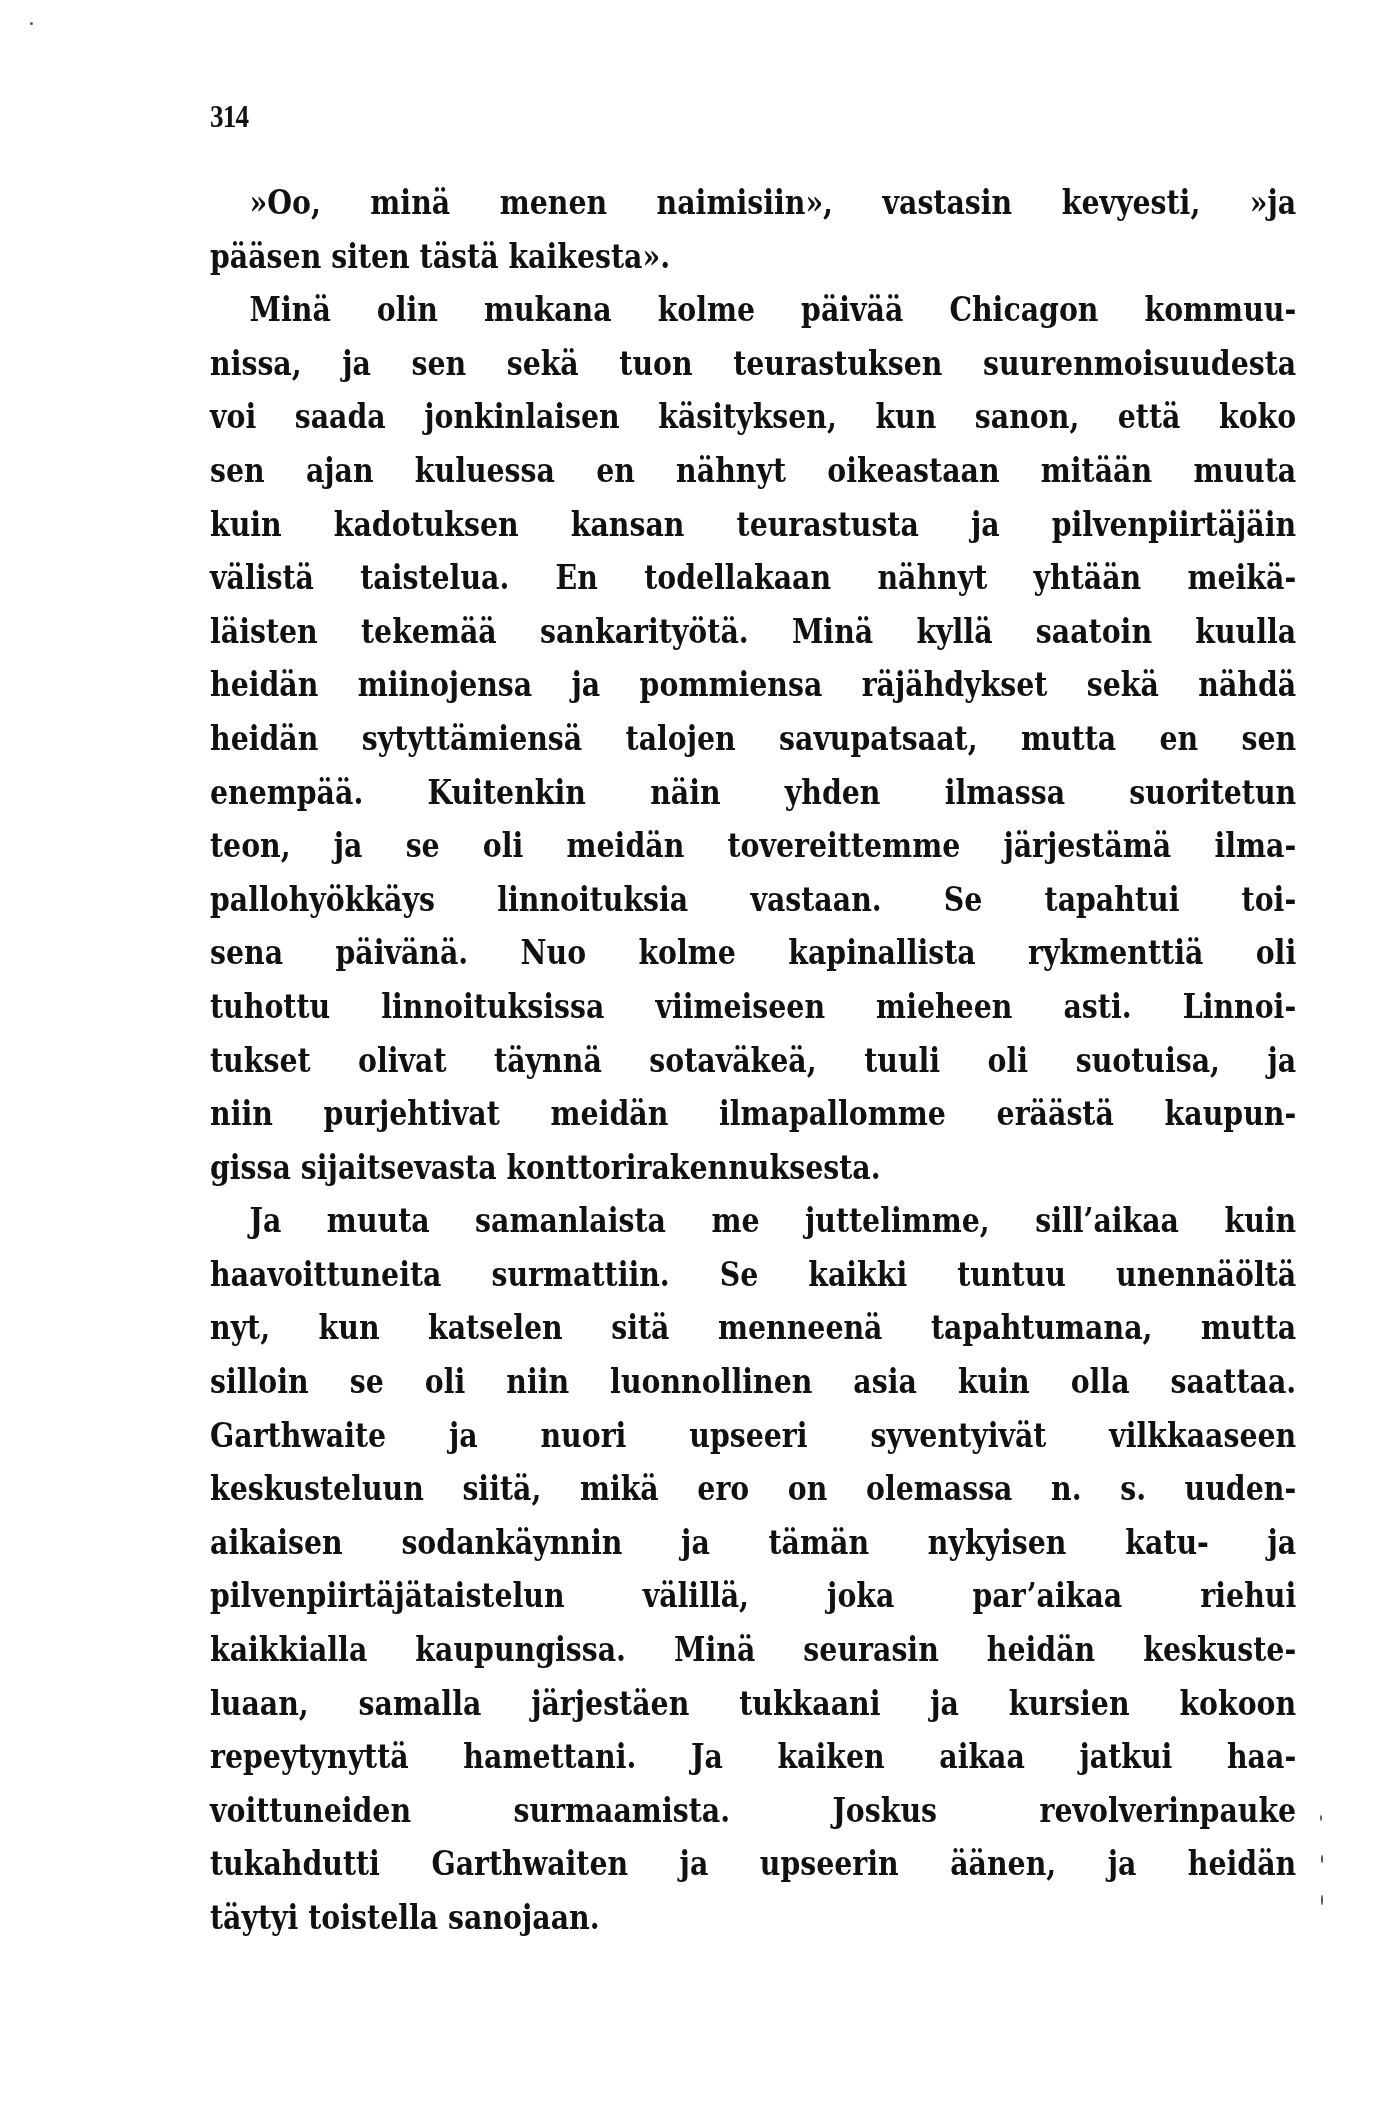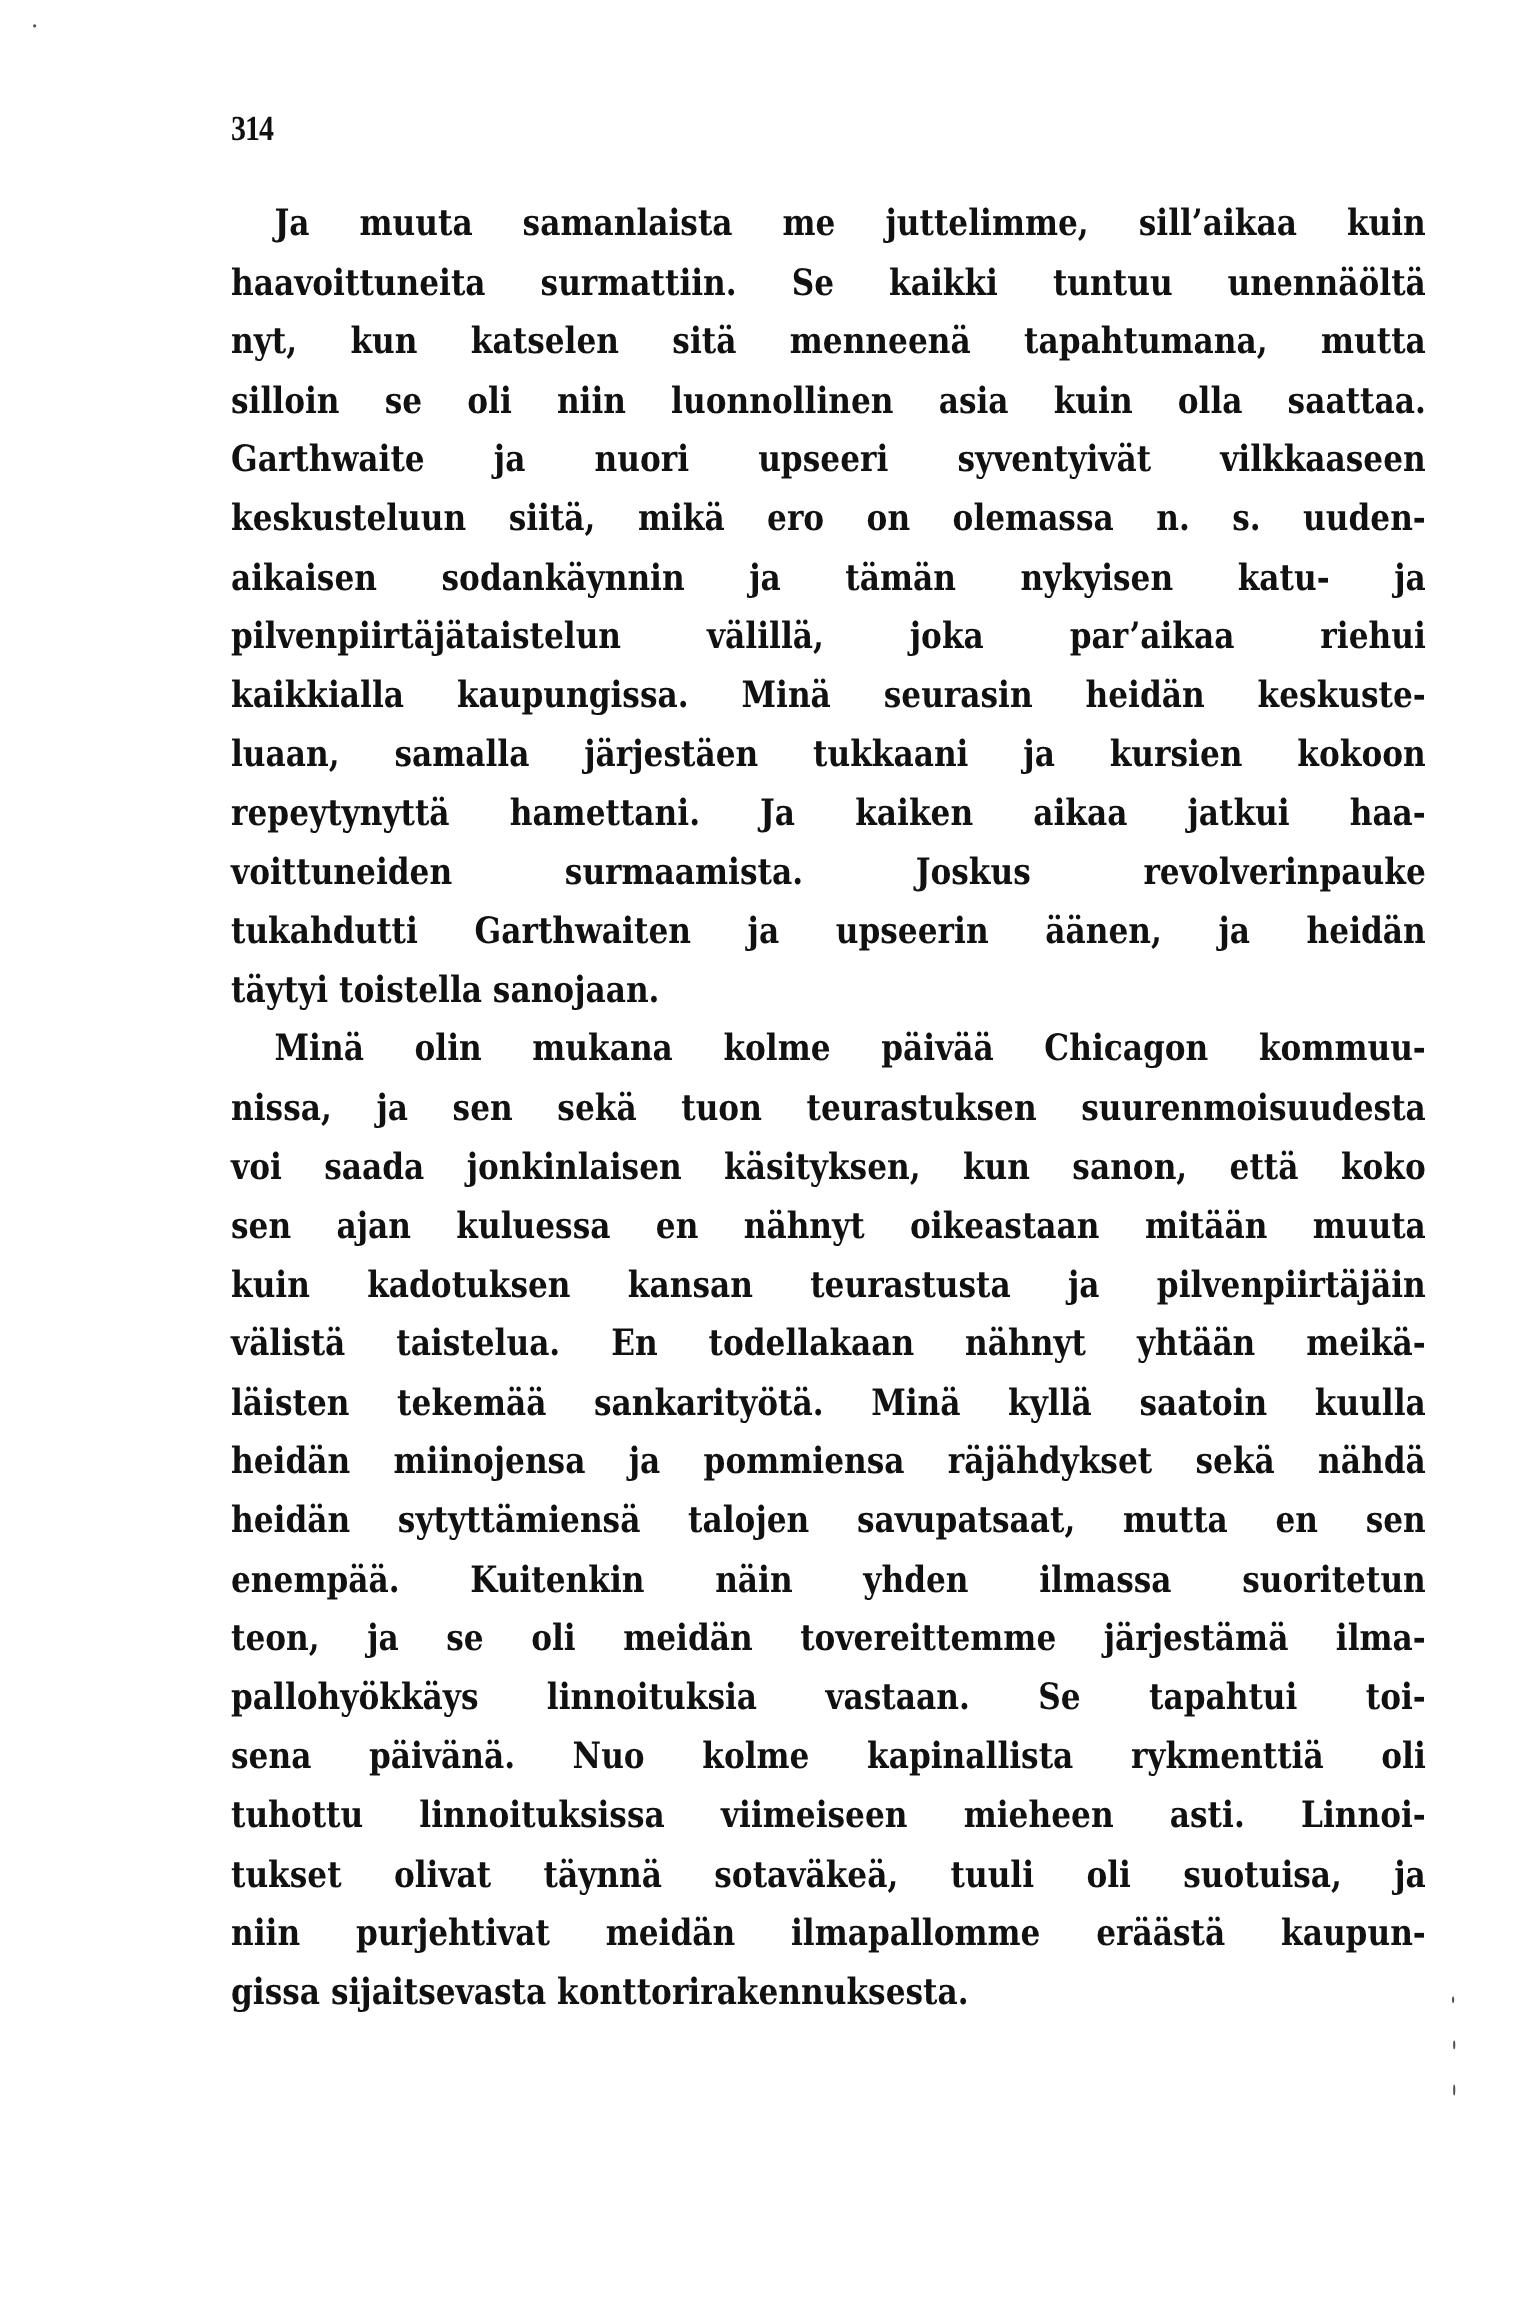--- a/index.html
+++ b/index.html
@@ -59,36 +59,23 @@
     }
   </style>
 </head>
 <body>
 
 <div>
   <div class="page-number">314</div>
 
   <div class="text-block">
 
-
     <div>
-      <span class="line indent">Ja muuta samanlaista me juttelimme, sill’aikaa kuin</span>
-      <span class="line">haavoittuneita surmattiin. Se kaikki tuntuu unennäöltä</span>
-      <span class="line">nyt, kun katselen sitä menneenä tapahtumana, mutta</span>
-      <span class="line">silloin se oli niin luonnollinen asia kuin olla saattaa.</span>
-      <span class="line">Garthwaite ja nuori upseeri syventyivät vilkkaaseen</span>
-      <span class="line">keskusteluun siitä, mikä ero on olemassa n. s. uuden-</span>
-      <span class="line">aikaisen sodankäynnin ja tämän nykyisen katu- ja</span>
-      <span class="line">pilvenpiirtäjätaistelun välillä, joka par’aikaa riehui</span>
-      <span class="line">kaikkialla kaupungissa. Minä seurasin heidän keskuste-</span>
-      <span class="line">luaan, samalla järjestäen tukkaani ja kursien kokoon</span>
-      <span class="line">repeytynyttä hamettani. Ja kaiken aikaa jatkui haa-</span>
-      <span class="line">voittuneiden surmaamista. Joskus revolverinpauke</span>
-      <span class="line">tukahdutti Garthwaiten ja upseerin äänen, ja heidän</span>
-      <span class="line last">täytyi toistella sanojaan.</span>
+      <span class="line indent">»Oo, minä menen naimisiin», vastasin kevyesti, »ja</span>
+      <span class="line last">pääsen siten tästä kaikesta».</span>
     </div>
 
     <div>
       <span class="line indent">Minä olin mukana kolme päivää Chicagon kommuu-</span>
       <span class="line">nissa, ja sen sekä tuon teurastuksen suurenmoisuudesta</span>
       <span class="line">voi saada jonkinlaisen käsityksen, kun sanon, että koko</span>
       <span class="line">sen ajan kuluessa en nähnyt oikeastaan mitään muuta</span>
       <span class="line">kuin kadotuksen kansan teurastusta ja pilvenpiirtäjäin</span>
       <span class="line">välistä taistelua. En todellakaan nähnyt yhtään meikä-</span>
       <span class="line">läisten tekemää sankarityötä. Minä kyllä saatoin kuulla</span>
@@ -96,19 +83,36 @@
       <span class="line">heidän sytyttämiensä talojen savupatsaat, mutta en sen</span>
       <span class="line">enempää. Kuitenkin näin yhden ilmassa suoritetun</span>
       <span class="line">teon, ja se oli meidän tovereittemme järjestämä ilma-</span>
       <span class="line">pallohyökkäys linnoituksia vastaan. Se tapahtui toi-</span>
       <span class="line">sena päivänä. Nuo kolme kapinallista rykmenttiä oli</span>
       <span class="line">tuhottu linnoituksissa viimeiseen mieheen asti. Linnoi-</span>
       <span class="line">tukset olivat täynnä sotaväkeä, tuuli oli suotuisa, ja</span>
       <span class="line">niin purjehtivat meidän ilmapallomme eräästä kaupun-</span>
       <span class="line last">gissa sijaitsevasta konttorirakennuksesta.</span>
     </div>
+
+    <div>
+      <span class="line indent">Ja muuta samanlaista me juttelimme, sill’aikaa kuin</span>
+      <span class="line">haavoittuneita surmattiin. Se kaikki tuntuu unennäöltä</span>
+      <span class="line">nyt, kun katselen sitä menneenä tapahtumana, mutta</span>
+      <span class="line">silloin se oli niin luonnollinen asia kuin olla saattaa.</span>
+      <span class="line">Garthwaite ja nuori upseeri syventyivät vilkkaaseen</span>
+      <span class="line">keskusteluun siitä, mikä ero on olemassa n. s. uuden-</span>
+      <span class="line">aikaisen sodankäynnin ja tämän nykyisen katu- ja</span>
+      <span class="line">pilvenpiirtäjätaistelun välillä, joka par’aikaa riehui</span>
+      <span class="line">kaikkialla kaupungissa. Minä seurasin heidän keskuste-</span>
+      <span class="line">luaan, samalla järjestäen tukkaani ja kursien kokoon</span>
+      <span class="line">repeytynyttä hamettani. Ja kaiken aikaa jatkui haa-</span>
+      <span class="line">voittuneiden surmaamista. Joskus revolverinpauke</span>
+      <span class="line">tukahdutti Garthwaiten ja upseerin äänen, ja heidän</span>
+      <span class="line last">täytyi toistella sanojaan.</span>
+    </div>
   </div>
 
   <div class="dust" style="left:30px;top:22px;width:3px;height:3px;"></div>
   <div class="dust" style="left:1320px;top:1815px;width:2px;height:6px;"></div>
   <div class="dust" style="left:1321px;top:1855px;width:2px;height:8px;"></div>
   <div class="dust" style="left:1321px;top:1895px;width:2px;height:10px;"></div>
 </div>
 
 </body></html>

